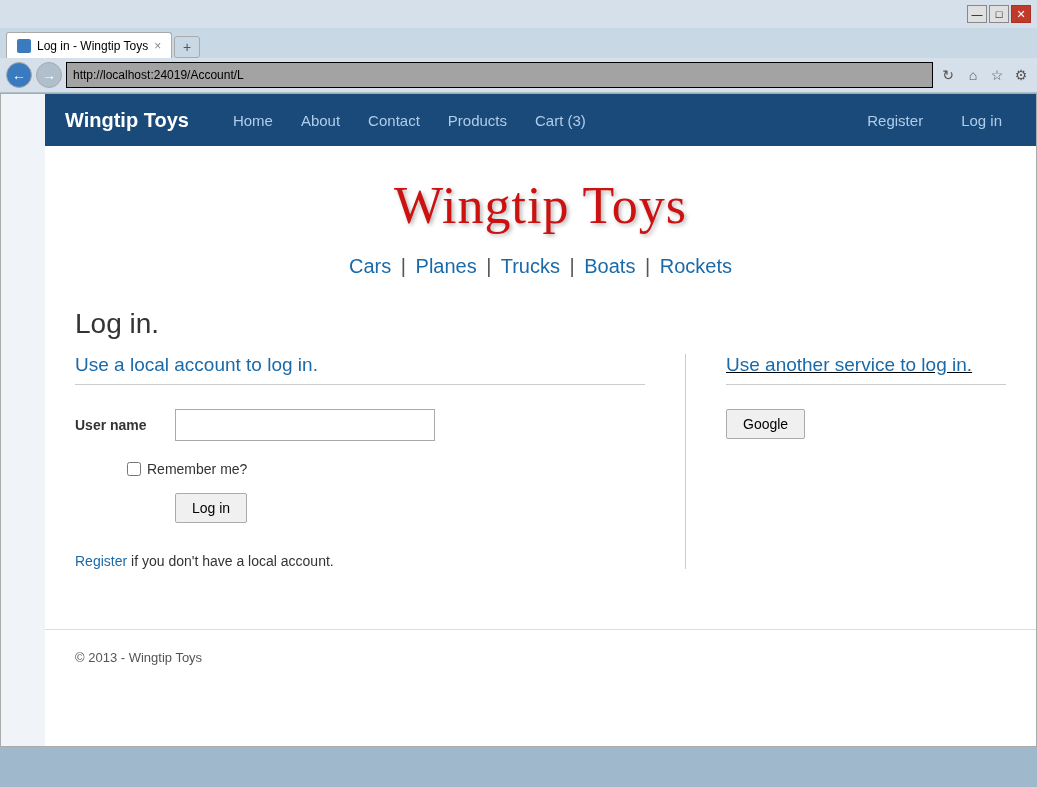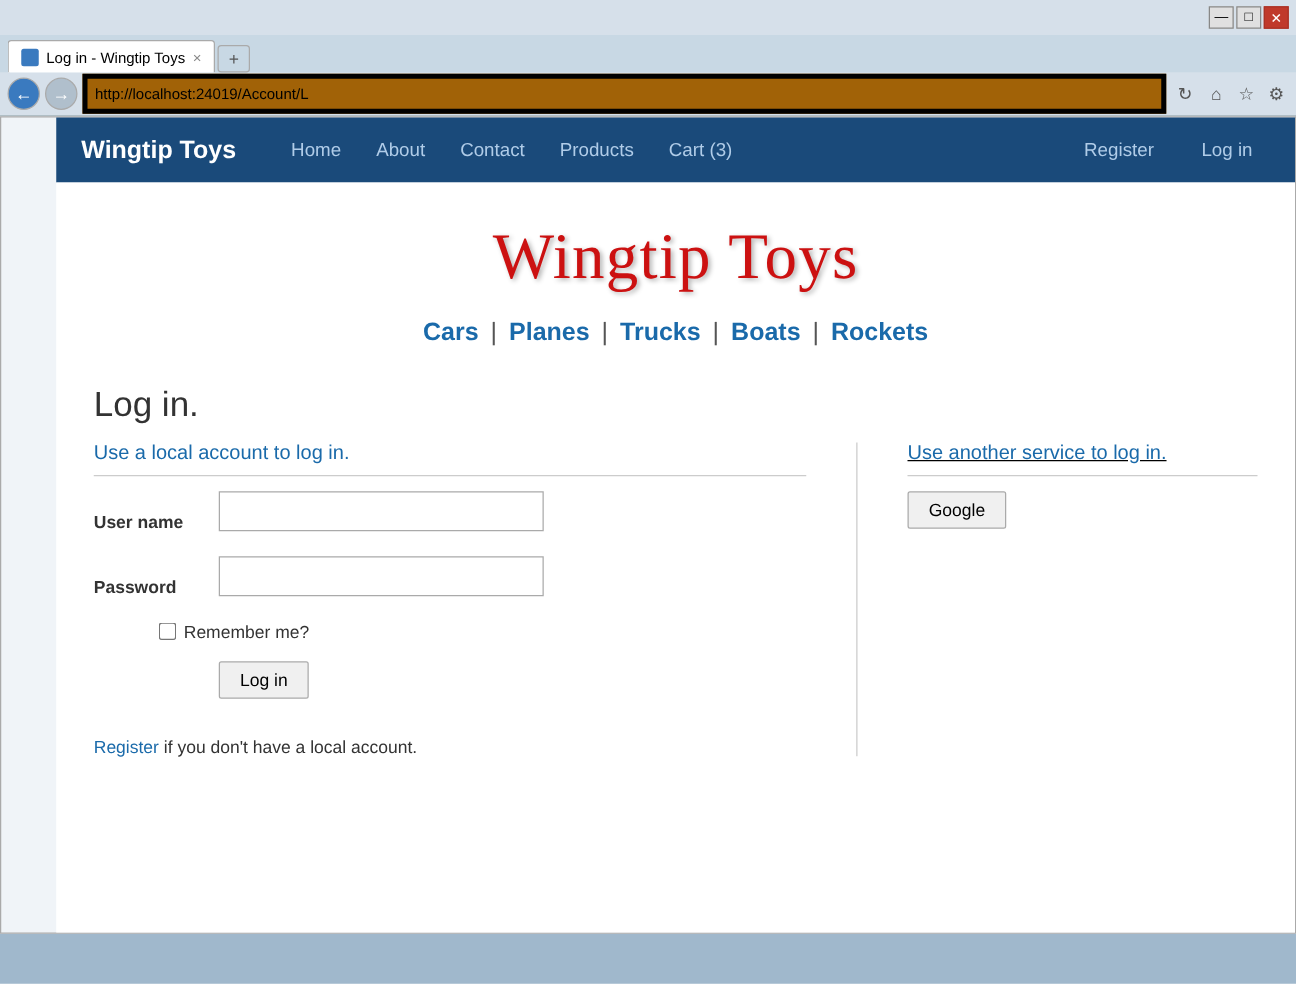--- a/index.html
+++ b/index.html
@@ -47,24 +47,24 @@
       background: #3a7abf;
       color: white;
       font-size: 14px;
       display: flex; align-items: center; justify-content: center;
       cursor: pointer;
     }
     .nav-btn.inactive { background: #b0bfcc; }
     .address-input {
       flex: 1;
       height: 24px;
-      border: 4px solid #000000;
+      border: 1px solid #000000;
       padding: 12px 6px;
       font-size: 12px;
-      background: #a16207;
+      background: #a3a3a3;
     }
     .refresh-btn {
       width: 22px; height: 22px;
       border: none; background: transparent;
       font-size: 14px; cursor: pointer; color: #555;
     }
     .browser-icons {
       display: flex; gap: 4px;
     }
     .browser-icon {
@@ -171,21 +171,21 @@
 
     
     .category-nav {
       text-align: center;
       padding: 10px 0 20px;
       font-size: 20px;
     }
     .cat-link {
       color: #1a6aaa;
       text-decoration: none;
-      font-weight: bold;
+      font-weight: normal;
       font-size: 20px;
       cursor: pointer;
     }
     .cat-sep {
       color: #555;
       margin: 0 4px;
     }
 
     
     .login-section {
@@ -206,28 +206,28 @@
       border-right: 1px solid #ccc;
       padding-right: 40px;
     }
     .login-right {
       width: 300px;
       padding-left: 20px;
       text-decoration: underline;
     }
     .section-subtitle {
       color: #1a6aaa;
-      font-size: 16px;
-      margin-bottom: 12px;
+      font-size: 19px;
+      margin-bottom: 24px;
       padding-bottom: 8px;
       border-bottom: 1px solid #ccc;
     }
     .form-group {
       display: flex;
-      align-items: flex-end;
+      align-items: center;
       margin-bottom: 20px;
     }
     .form-label {
       width: 100px;
       font-size: 14px;
       color: #333;
       font-weight: bold;
     }
     .form-input {
       width: 260px;
@@ -362,35 +362,34 @@
     <div class="login-section">
       <h1 class="login-title">Log in.</h1>
       <div class="login-row">
 
         <div class="login-left">
           <div class="section-subtitle">Use a local account to log in.</div>
           <div class="form-group">
             <label class="form-label">User name</label>
             <input class="form-input" type="text" style="">
           </div>
-          <div class="form-group">
-            <label class="form-label">Password</label>
-            <input class="form-input" type="password" style="">
-          </div>
           <div class="remember-row">
             <input type="checkbox" class="remember-checkbox" style="">
             <span class="remember-label">Remember me?</span>
           </div>
           <button class="login-btn">Log in</button>
           <div class="register-line">
             <a class="register-link">Register</a><span> if you don't have a local account.</span>
           </div>
         </div>
 
         <div class="login-right">
           <div class="section-subtitle">Use another service to log in.</div>
           <button class="google-btn">Google</button>
         </div>
       </div>
     </div>
 
+    <div class="footer">
+      <span>© 2013 - Wingtip Toys</span>
+    </div>
   </div>
 </div>
 
 </body></html>

